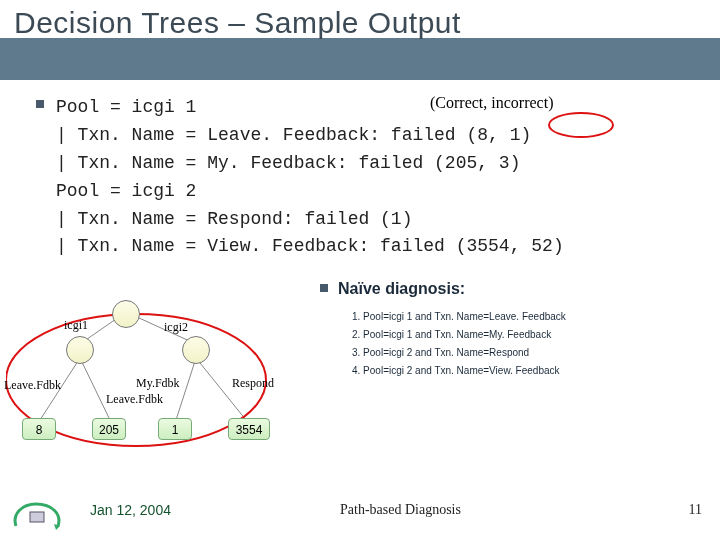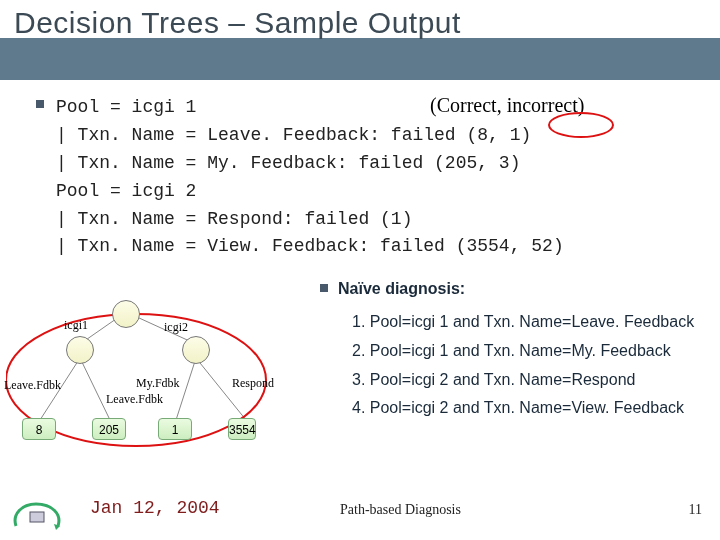--- a/index.html
+++ b/index.html
@@ -3,32 +3,32 @@
 <meta charset="utf-8">
 <style>
   * { box-sizing: border-box; margin: 0; padding: 0; }
   html, body { width: 720px; height: 540px; font-family: Verdana, Tahoma, sans-serif; background: #fff; overflow: hidden; }
   .slide { position: relative; width: 720px; height: 540px; }
   .titlebar { position: absolute; left: 0; top: 38px; width: 720px; height: 42px; background: #5f7a8c; }
   .title { position: absolute; left: 14px; top: 6px; font-size: 30px; color: #3c4a55; letter-spacing: 0.5px; }
   .bullet-block { position: absolute; left: 56px; top: 94px; width: 620px; }
   .sq { position: absolute; left: -20px; top: 6px; width: 8px; height: 8px; background: #47596b; }
   .code { font-family: "Courier New", monospace; font-size: 18px; color: #222; line-height: 1.55; white-space: pre; }
-  .anno-correct { position: absolute; left: 430px; top: 94px; font-family: "Times New Roman", serif; font-size: 20px; color: #000; }
+  .anno-correct { position: absolute; left: 430px; top: 94px; font-family: "Times New Roman", serif; font-size: 16px; color: #000; }
   .ellipse-red { position: absolute; border: 2px solid #d11; border-radius: 50%; background: transparent; }
   .el1 { left: 548px; top: 112px; width: 66px; height: 26px; }
   .naive { position: absolute; left: 320px; top: 280px; font-size: 16px; font-weight: bold; color: #1a2a3a; }
   .naive .sq2 { display: inline-block; width: 8px; height: 8px; background: #47596b; margin-right: 10px; vertical-align: 2px; }
-  .diag-list { position: absolute; left: 352px; top: 308px; font-size: 16px; line-height: 1.8; color: #1a2a3a; }
+  .diag-list { position: absolute; left: 352px; top: 308px; font-size: 10px; line-height: 1.8; color: #1a2a3a; }
   .tree-area { position: absolute; left: 6px; top: 300px; width: 300px; height: 170px; }
   .tree-area svg { position: absolute; left: 0; top: 0; }
   .node { position: absolute; width: 28px; height: 28px; border: 1px solid #777; border-radius: 50%; background: linear-gradient(#fdfde8,#f2f2c8); }
   .leaf { position: absolute; width: 34px; height: 22px; border: 1px solid #7a7; border-radius: 4px; background: linear-gradient(#eafbe0,#cdeec0); text-align: center; font-size: 12px; line-height: 22px; }
   .lbl { position: absolute; font-size: 12px; font-family: "Times New Roman", serif; color: #000; }
-  .footer-date { position: absolute; left: 90px; bottom: 22px; font-family: Liberation Mono, monospace; font-size: 18px; color: #7f1d1d; }
+  .footer-date { position: absolute; left: 90px; bottom: 22px; font-family: Liberation Sans, sans-serif; font-size: 14px; color: #14532d; }
   .footer-mid { position: absolute; left: 340px; bottom: 22px; font-family: "Times New Roman", serif; font-size: 14px; color: #222; text-align: right; }
   .footer-num { position: absolute; right: 18px; bottom: 22px; font-family: "Times New Roman", serif; font-size: 14px; color: #222; }
   .logo { position: absolute; left: 8px; bottom: 8px; width: 58px; height: 36px; }
 </style>
 </head>
 <body>
 
 <div class="slide">
 
   <div class="titlebar"></div>
@@ -72,21 +72,21 @@
     <div class="node" style="left:176px; top:36px;"></div>
     <div class="lbl" style="left:58px; top:18px;">icgi1</div>
     <div class="lbl" style="left:158px; top:20px;">icgi2</div>
     <div class="lbl" style="left:-2px; top:78px;">Leave.Fdbk</div>
     <div class="lbl" style="left:86px; top:76px;padding-left:44px;">My.Fdbk</div>
     <div class="lbl" style="left:100px; top:92px;">Leave.Fdbk</div>
     <div class="lbl" style="left:226px; top:76px;">Respond</div>
     <div class="leaf" style="left:16px; top:118px;">8</div>
     <div class="leaf" style="left:86px; top:118px;">205</div>
     <div class="leaf" style="left:152px; top:118px;">1</div>
-    <div class="leaf" style="left:222px; top:118px; width:28px;">3554</div>
+    <div class="leaf" style="left:222px; top:118px; width:42px;">3554</div>
   </div>
 
   <svg class="logo" viewBox="0 0 58 36">
     <path d="M8 30 C 4 18, 14 8, 28 8 C 44 8, 54 18, 50 30" fill="none" stroke="#3a6" stroke-width="3"></path>
     <path d="M46 28 l6 2 l-4 4 z" fill="#3a6"></path>
     <rect x="22" y="16" width="14" height="10" fill="#ccd" stroke="#556"></rect>
   </svg>
   <div class="footer-date">Jan 12, 2004</div>
   <div class="footer-mid">Path-based Diagnosis</div>
   <div class="footer-num">11</div>

